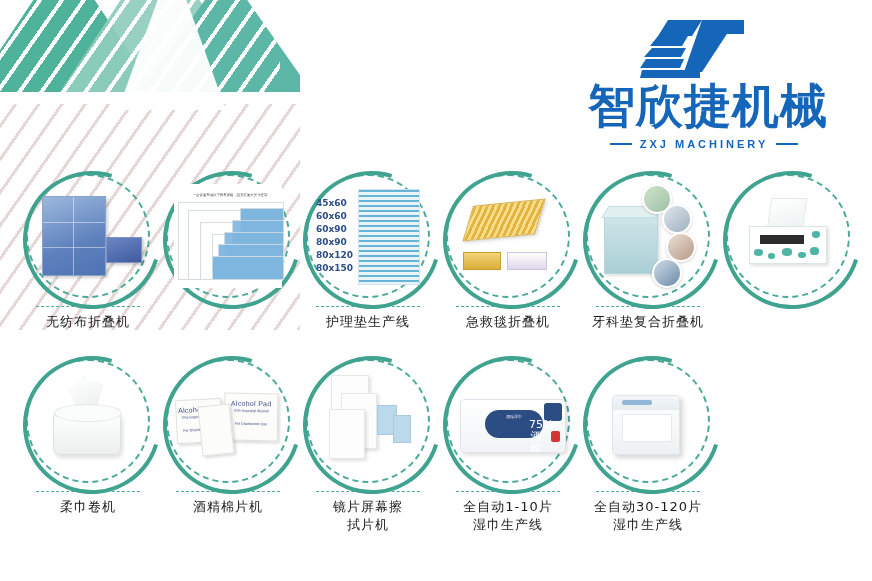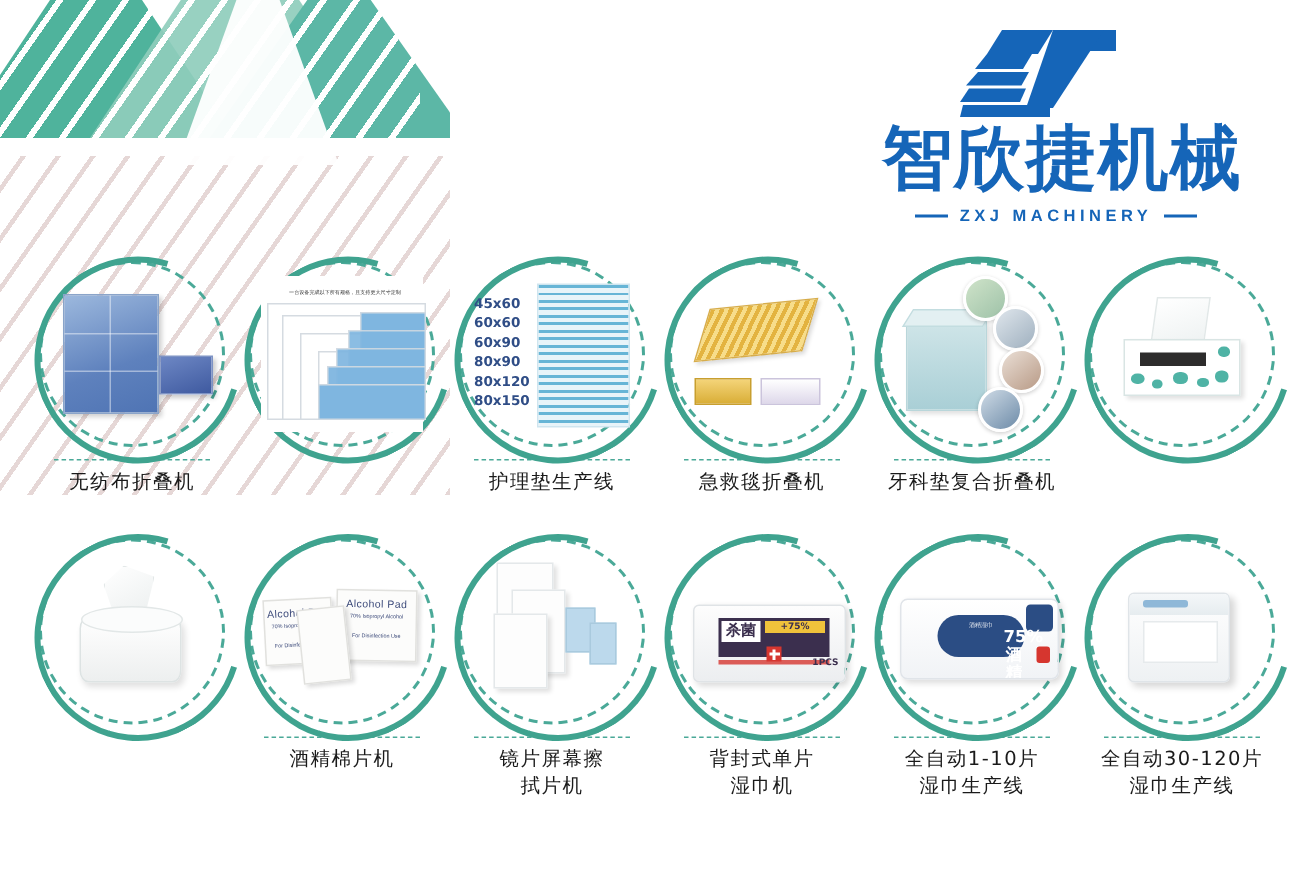--- a/index.html
+++ b/index.html
@@ -260,21 +260,21 @@
     position:absolute;left:6px;top:30px;width:104px;height:52px;border-radius:5px;
     background:linear-gradient(180deg,#ffffff,#f1f3f6);
     border:1px solid #e0e4e9;box-shadow:2px 2px 4px rgba(0,0,0,.14);overflow:hidden;
   }
   .pk2-oval{
     position:absolute;left:24px;top:10px;width:58px;height:28px;border-radius:14px;
     background:#2b4d84;color:#fff;text-align:center;
     font-family:"DejaVu Sans",sans-serif;
   }
   .pk2-oval .a{font-size:4px;margin-top:4px;opacity:.85;}
-  .pk2-oval .b{font-size:11px;font-weight:bold;line-height:12px;padding-left:44px;}
+  .pk2-oval .b{font-size:11px;font-weight:normal;line-height:12px;padding-left:44px;}
   .pk2-tab{
     position:absolute;right:3px;top:3px;width:18px;height:18px;border-radius:3px;
     background:#2b4d84;
   }
   .pk2-red{
     position:absolute;right:5px;bottom:10px;width:9px;height:11px;background:#d6362f;border-radius:2px;
   }
 
   .pk3{
     position:absolute;left:18px;top:26px;width:66px;height:58px;border-radius:4px;
@@ -464,20 +464,24 @@
         <div class="circle-wrap">
           <div class="ring-dash"></div>
           <div class="ring-arc"></div>
           <div class="art">
             <div style="position:relative;width:106px;height:104px;">
               <div class="roll-top"></div>
               <div class="roll"></div>
             </div>
           </div>
         </div>
+        <div class="label">
+          <div class="label-rule"></div>
+          <span>柔巾卷机</span>
+        </div>
       </div>
 
       <div class="cell">
         <div class="circle-wrap">
           <div class="ring-dash"></div>
           <div class="ring-arc"></div>
           <div class="art">
             <div style="position:relative;width:108px;height:104px;">
               <div class="apad" style="left:2px;top:30px;width:44px;height:42px;transform:rotate(-3deg);">
                 <div class="t1">Alcohol Pad</div>
@@ -513,44 +517,20 @@
             </div>
           </div>
         </div>
         <div class="label">
           <div class="label-rule"></div>
           <span style="white-space:pre-line;">镜片屏幕擦
 拭片机</span>
         </div>
       </div>
 
-      <div class="cell">
-        <div class="circle-wrap">
-          <div class="ring-dash"></div>
-          <div class="ring-arc"></div>
-          <div class="art">
-            <div style="position:relative;width:110px;height:104px;">
-              <div class="pk">
-                <div class="pk-dark">
-                  <div class="pk-k">杀菌</div>
-                  <div class="pk-p">+75%</div>
-                  <div class="pk-cross"></div>
-                </div>
-                <div class="pk-red"></div>
-                <div class="pk-n">1PCS</div>
-              </div>
-            </div>
-          </div>
-        </div>
-        <div class="label">
-          <div class="label-rule"></div>
-          <span style="white-space:pre-line;">背封式单片
-湿巾机</span>
-        </div>
-      </div>
 
       <div class="cell">
         <div class="circle-wrap">
           <div class="ring-dash"></div>
           <div class="ring-arc"></div>
           <div class="art">
             <div style="position:relative;width:112px;height:104px;">
               <div class="pk2">
                 <div class="pk2-tab"></div>
                 <div class="pk2-oval">

